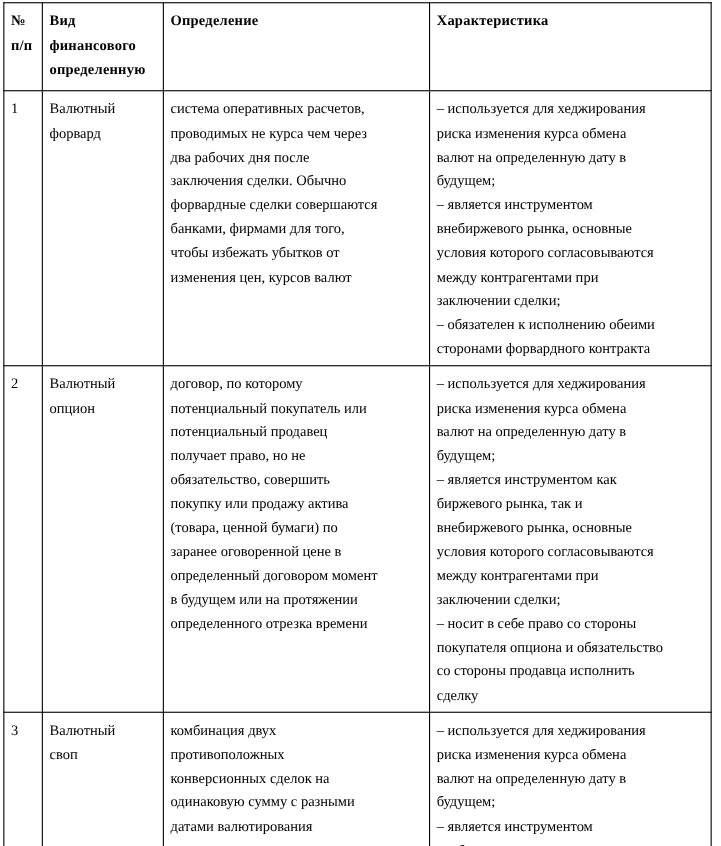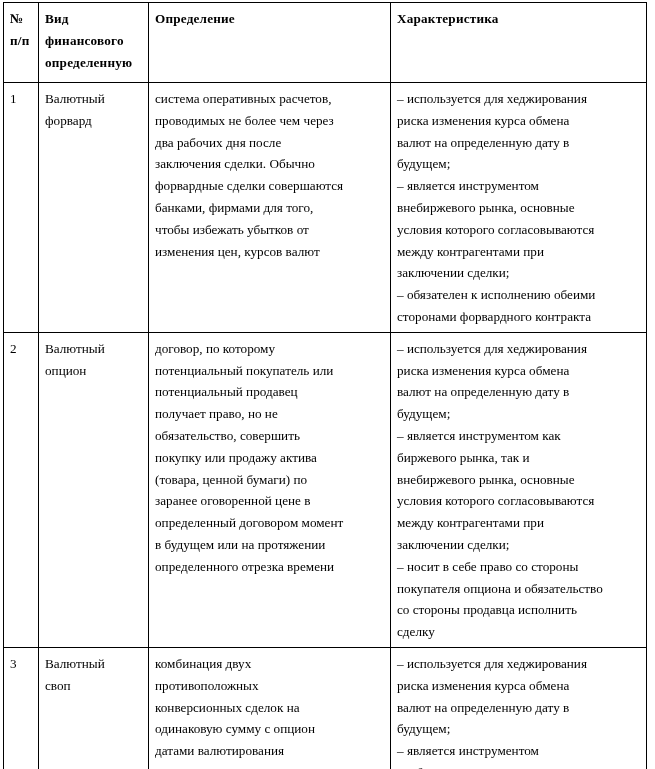--- a/index.html
+++ b/index.html
@@ -104,21 +104,21 @@
       <tr class="row-1">
         <td class="row-num">
           <span class="cell-text">1</span>
         </td>
         <td>
           <span class="cell-text">Валютный
 форвард</span>
         </td>
         <td>
           <span class="cell-text">система оперативных расчетов,
-проводимых не более чем через
+проводимых не курса чем через
 два рабочих дня после
 заключения сделки. Обычно
 форвардные сделки совершаются
 банками, фирмами для того,
 чтобы избежать убытков от
 изменения цен, курсов валют</span>
         </td>
         <td>
           <span class="cell-text">– используется для хеджирования
 риска изменения курса обмена
@@ -178,21 +178,21 @@
           <span class="cell-text">3</span>
         </td>
         <td>
           <span class="cell-text">Валютный
 своп</span>
         </td>
         <td>
           <span class="cell-text">комбинация двух
 противоположных
 конверсионных сделок на
-одинаковую сумму с опцион
+одинаковую сумму с разными
 датами валютирования</span>
         </td>
         <td>
           <span class="cell-text">– используется для хеджирования
 риска изменения курса обмена
 валют на определенную дату в
 будущем;
 – является инструментом
 внебиржевого рынка, основные
 условия которого согласовываются

